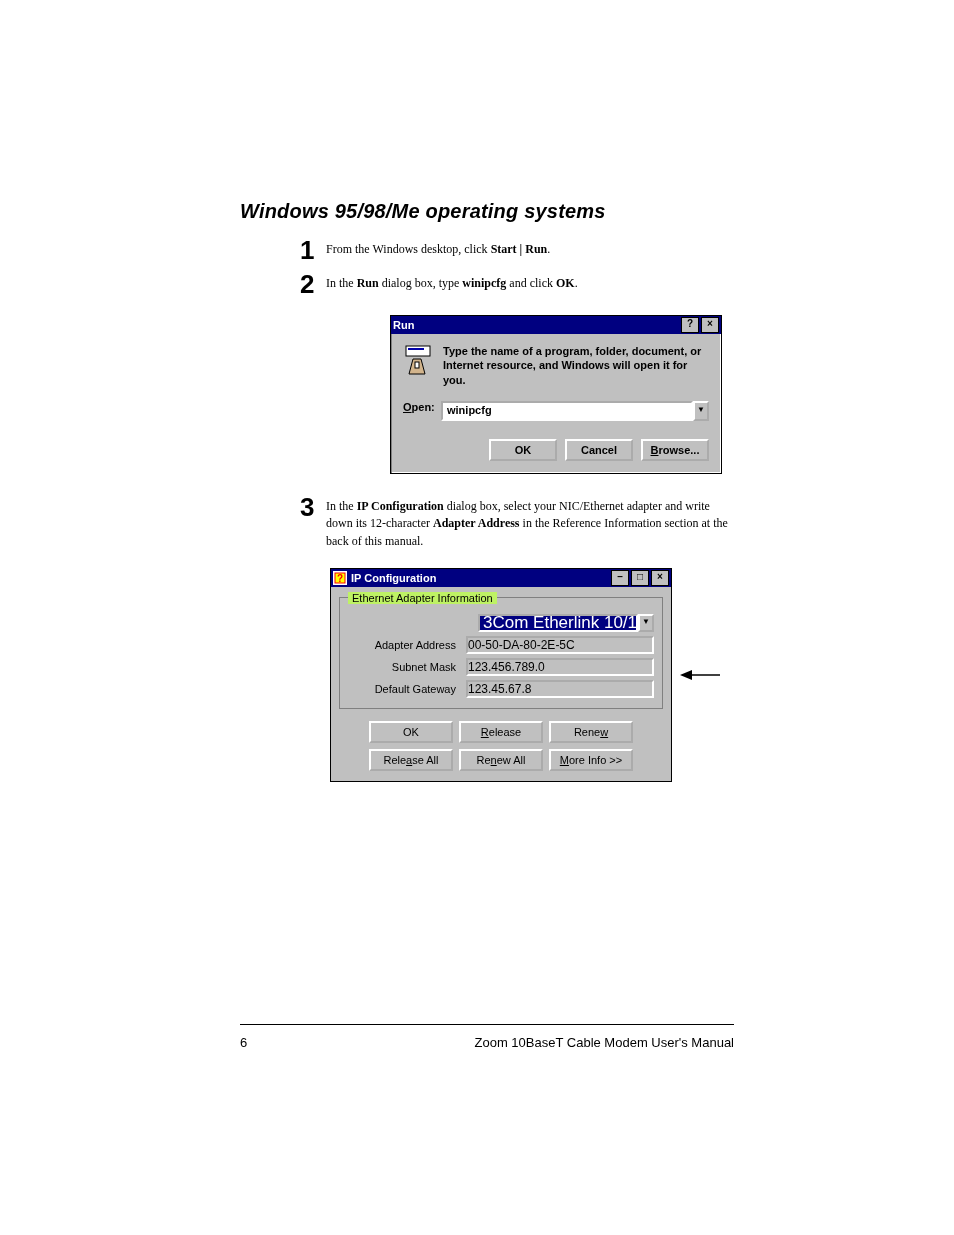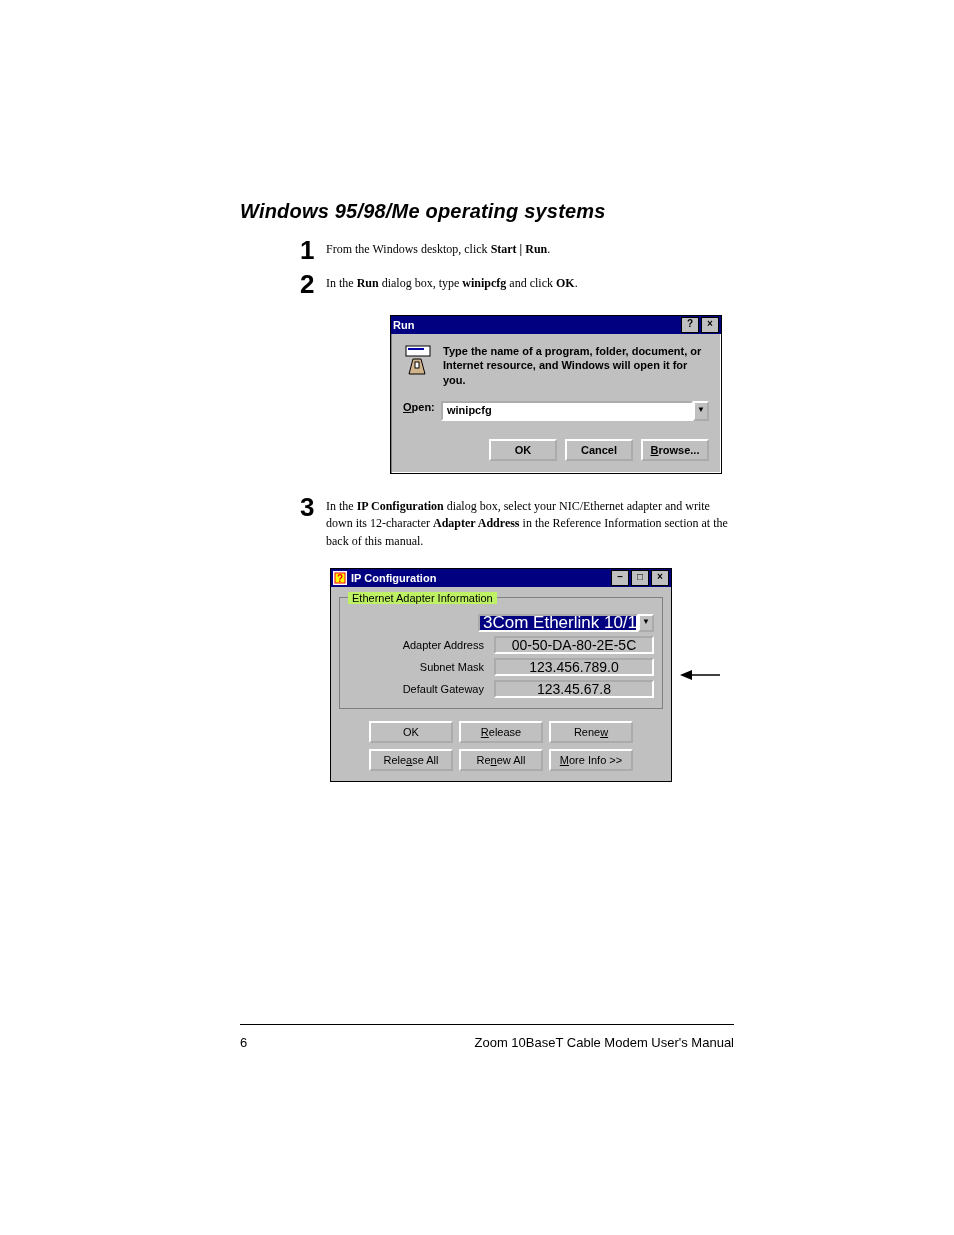--- a/index.html
+++ b/index.html
@@ -29,21 +29,21 @@
   .run-buttons{display:flex;justify-content:flex-end;gap:8px;margin-top:18px;}
   .win-btn{min-width:68px;height:22px;border:2px outset #fff;background:#c0c0c0;font-family:"MS Sans Serif",Tahoma,sans-serif;font-size:11px;text-align:center;line-height:18px;padding:0 6px;box-sizing:border-box;}
   .win-btn .ul{text-decoration:underline;}
   
   .ipc-dialog{width:340px;border:1px solid #000;background:#c0c0c0;font-family:"MS Sans Serif",Tahoma,sans-serif;font-size:11px;}
   .ipc-body{padding:6px 8px 10px 8px;}
   .groupbox{border:1px solid #808080;padding:6px 8px 10px 8px;margin-top:4px;position:relative;}
   .group-title{position:relative;top:-12px;background:#bef264;display:inline-block;padding:0 4px;font-size:11px;}
   .ipc-row{display:flex;align-items:center;justify-content:flex-end;margin-top:4px;}
   .ipc-label{flex:1;text-align:right;padding-right:10px;}
-  .ipc-field{width:160px;height:18px;border:2px inset #fff;background:#c0c0c0;text-align:center;line-height:14px;font-size:14px;box-sizing:border-box;}
+  .ipc-field{width:188px;height:18px;border:2px inset #fff;background:#c0c0c0;line-height:14px;font-size:12px;box-sizing:border-box;}
   .ipc-select{width:176px;height:18px;display:flex;}
   .ipc-select-input{flex:1;border:2px inset #fff;background:#000080;color:#fff;text-align:left;padding:0 3px;line-height:14px;font-size:17px;box-sizing:border-box;white-space:nowrap;overflow:hidden;}
   .ipc-buttons{display:grid;grid-template-columns:repeat(3,84px);gap:6px;justify-content:center;margin-top:12px;}
   .ipc-buttons .win-btn{min-width:0;width:84px;}
   .ipc-title-icon{width:14px;height:14px;background:#fff;margin-right:4px;display:inline-flex;align-items:center;justify-content:center;}
   .arrow-pointer{margin-left:8px;}
   .arrow-pointer svg{display:block;}
   .footer-rule{position:absolute;left:240px;right:220px;bottom:210px;border-top:1px solid #000;}
   .footer{position:absolute;left:240px;right:220px;bottom:185px;display:flex;justify-content:space-between;font-family:Verdana,Geneva,sans-serif;font-size:13px;}
 </style>

